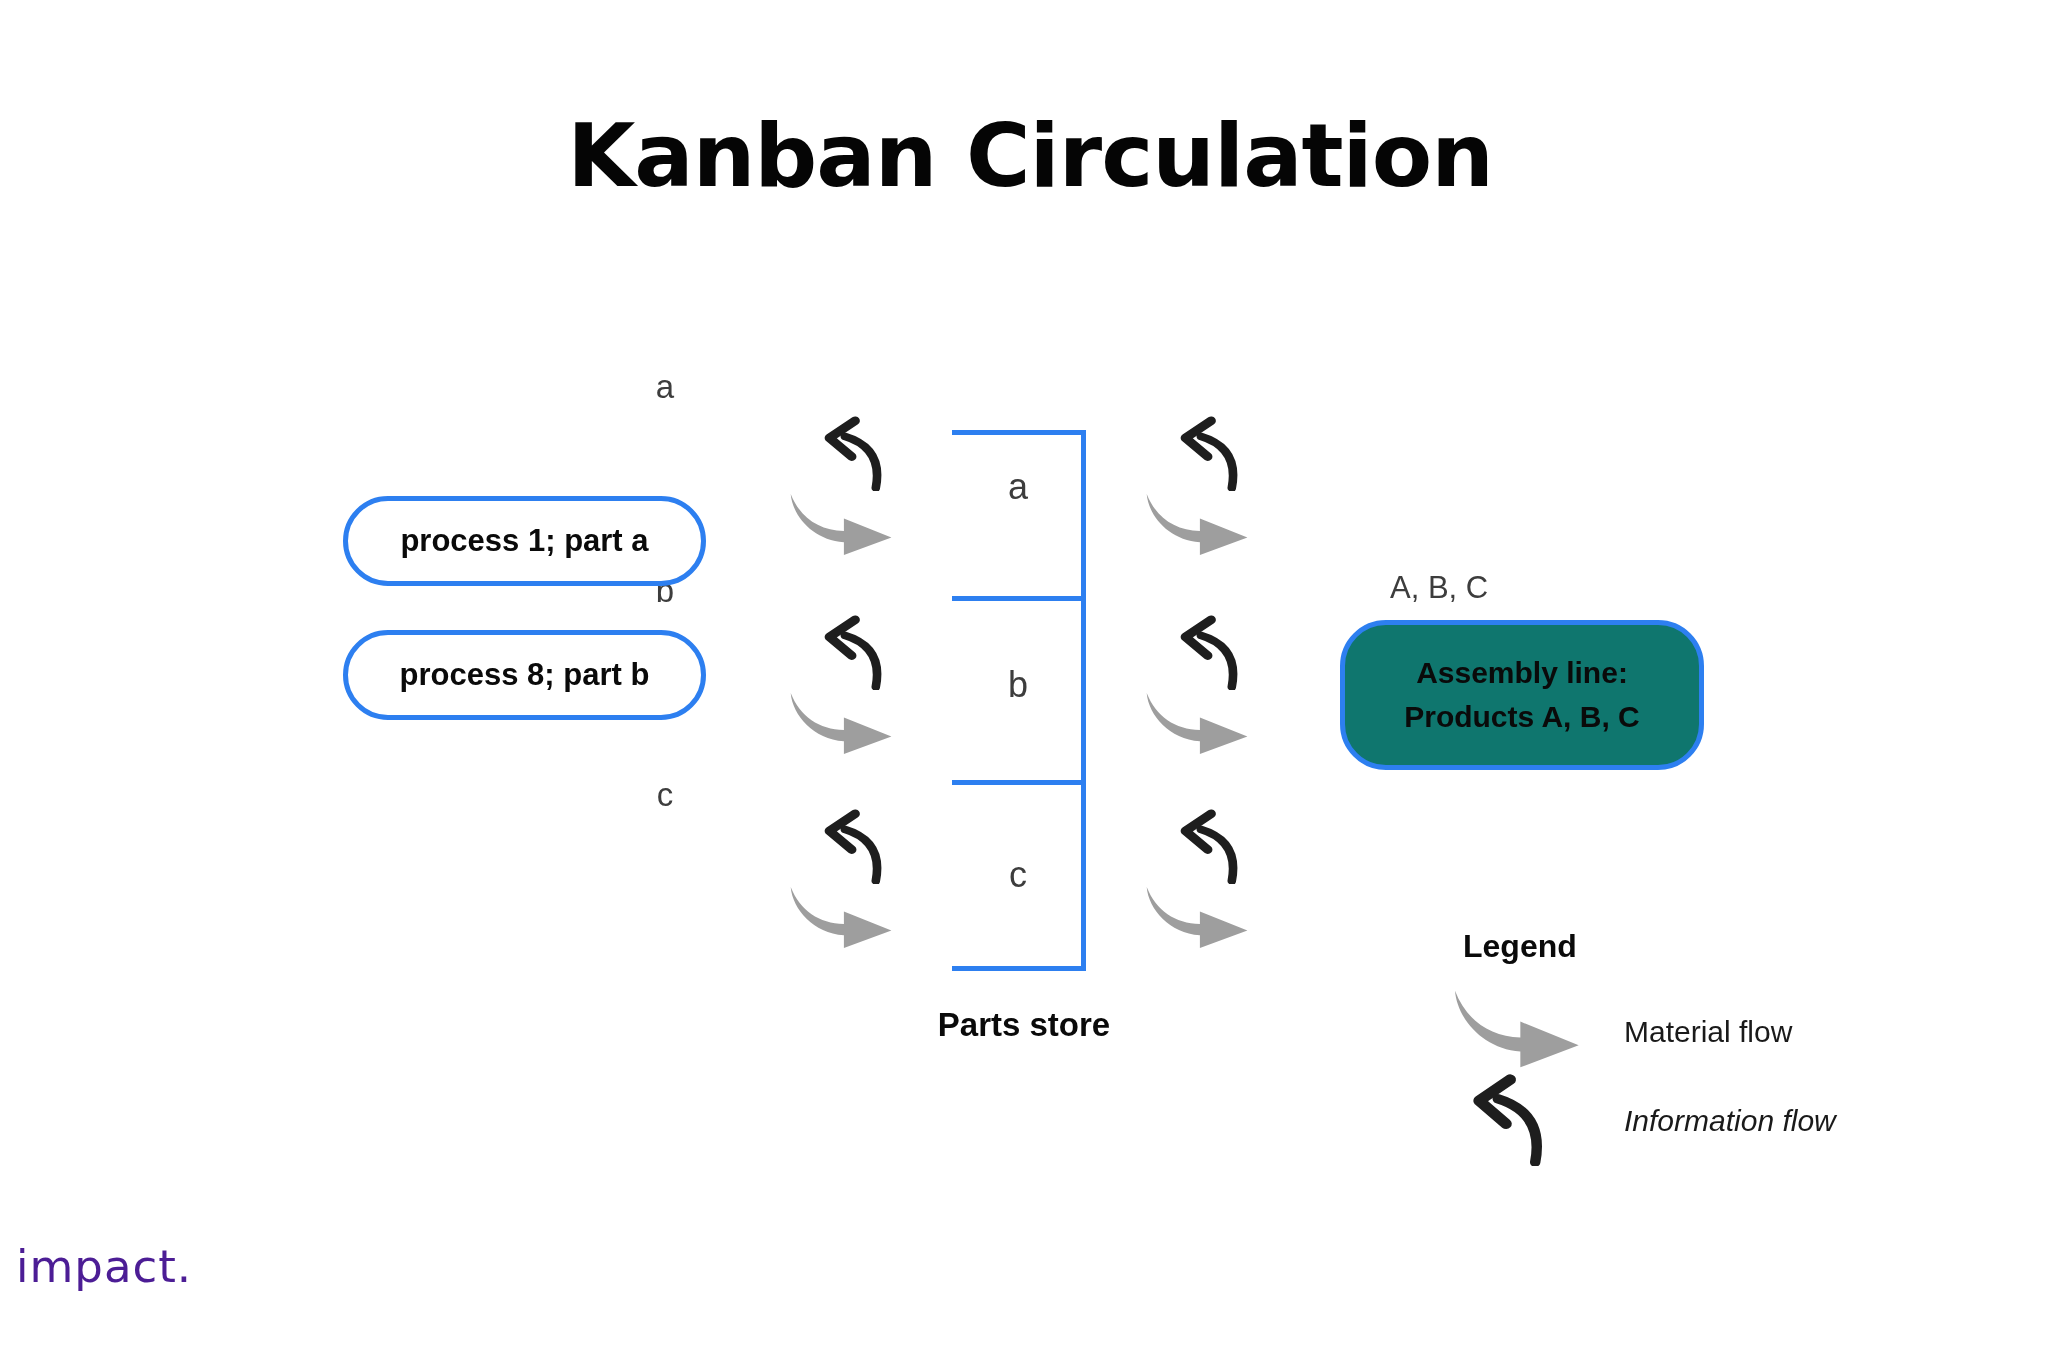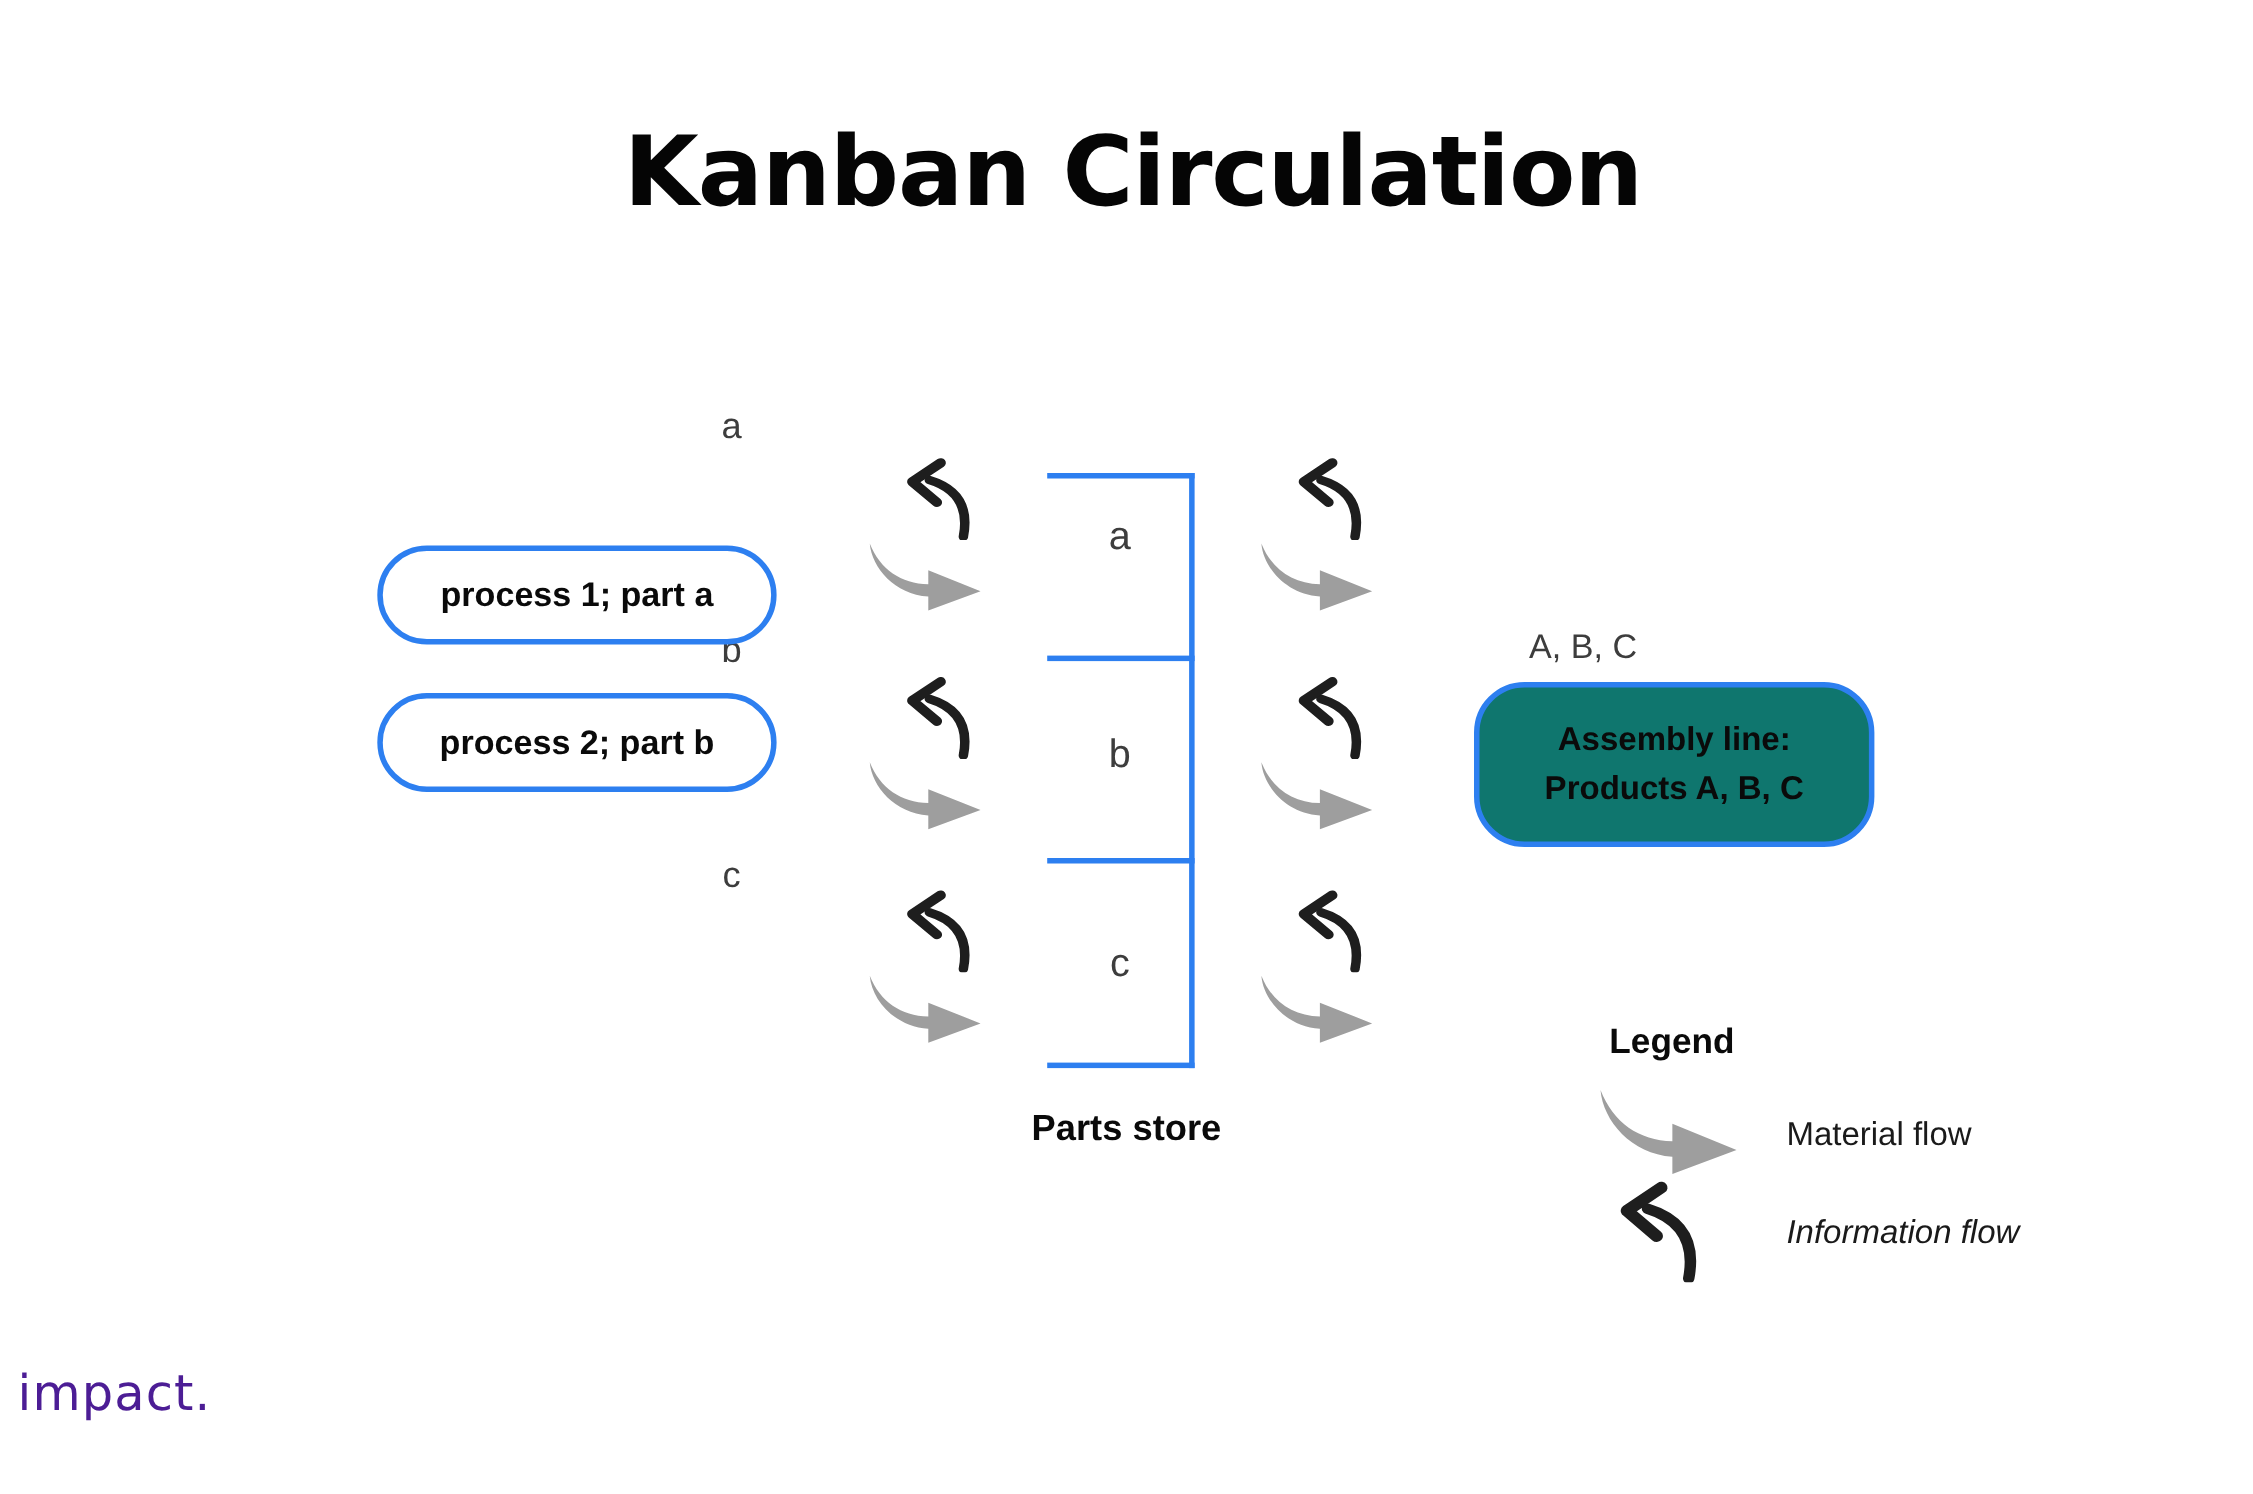--- a/index.html
+++ b/index.html
@@ -110,21 +110,21 @@
     </defs>
   </svg>
 
   <div class="title">Kanban Circulation</div>
 
   <div class="tag tag-a">a</div>
   <div class="tag tag-b">b</div>
   <div class="tag tag-c">c</div>
 
   <div class="pill pill-1">process 1; part a</div>
-  <div class="pill pill-2">process 2; part b</div>
+  <div class="pill pill-2">process 8; part b</div>
 
   <div class="pair pc1 pr1">
     <svg class="info-icon">
         <use href="#info-arrow"></use>
       </svg>
     <svg class="mat-icon">
         <use href="#mat-arrow"></use>
       </svg>
   </div>
   <div class="pair pc1 pr2">

